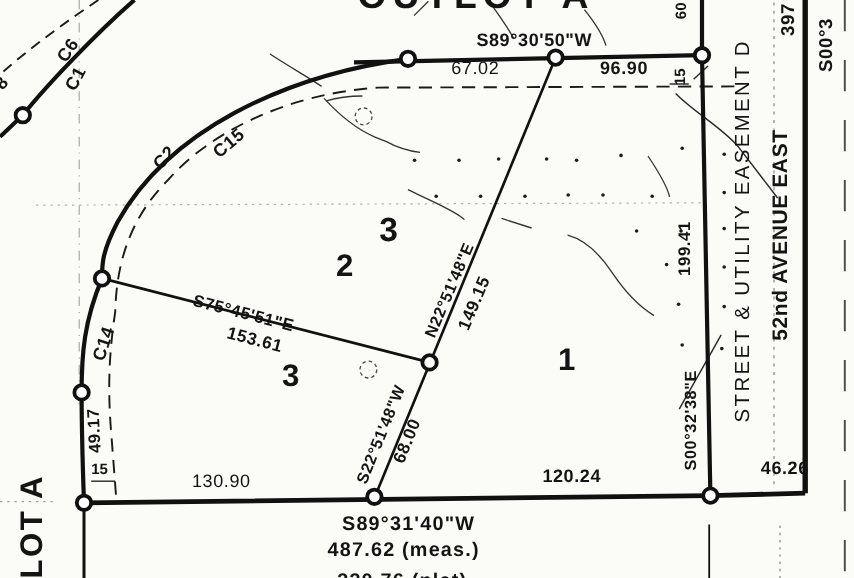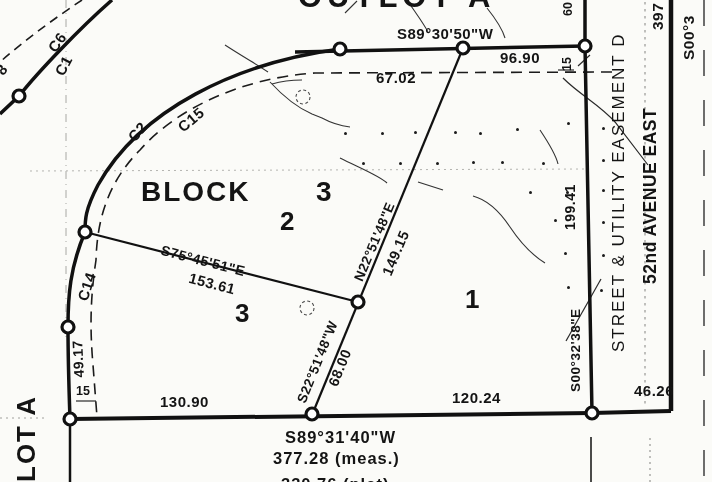--- a/index.html
+++ b/index.html
@@ -79,38 +79,37 @@
       <circle cx="68" cy="327" r="6"></circle>
       <circle cx="70" cy="419" r="6"></circle>
       <circle cx="358" cy="302" r="6"></circle>
       <circle cx="312" cy="414" r="6"></circle>
       <circle cx="592" cy="413" r="6"></circle>
     </g>
   </svg>
 
 <div class="lbl" style="left: 298px; top: -19px; font-size: 31px; font-weight: 700; letter-spacing: 5px;">OUTLOT A</div>
     <div class="lbl" style="left: 397px; top: 26px; font-size: 15px; font-weight: 700; letter-spacing: 0.5px;">S89°30'50"W</div>
-    <div class="lbl" style="left: 376px; top: 50px; font-size: 15px; font-weight: 700; letter-spacing: 0.5px; margin-top: 20px;">67.02</div>
+    <div class="lbl" style="left: 376px; top: 50px; font-size: 15px; font-weight: 400; letter-spacing: 0.5px;">67.02</div>
     <div class="lbl" style="left: 500px; top: 50px; font-size: 15px; font-weight: 700; letter-spacing: 0.5px;">96.90</div>
-    <div class="lbl" style="left: 141px; top: 177px; font-size: 28px; font-weight: 700; letter-spacing: 2px;">BLOCK</div>
     <div class="lbl" style="left: 316px; top: 177px; font-size: 28px; font-weight: 700;">3</div>
     <div class="lbl" style="left: 280px; top: 208px; font-size: 26px; font-weight: 700;">2</div>
     <div class="lbl" style="left: 235px; top: 300px; font-size: 26px; font-weight: 700;">3</div>
     <div class="lbl" style="left: 465px; top: 286px; font-size: 26px; font-weight: 700;">1</div>
     <div class="lbl" style="left: 163px; top: 243px; font-size: 14px; font-weight: 700; letter-spacing: 0.5px; transform: rotate(14.5deg);">S75°45'51"E</div>
     <div class="lbl" style="left: 191px; top: 271px; font-size: 14.5px; font-weight: 700; letter-spacing: 0.5px; transform: rotate(14.5deg);">153.61</div>
     <div class="lbl" style="left: 352px; top: 278px; font-size: 13.5px; font-weight: 700; letter-spacing: 0.5px; transform: rotate(-67deg);">N22°51'48"E</div>
     <div class="lbl" style="left: 380px; top: 272px; font-size: 14.5px; font-weight: 700; letter-spacing: 0.5px; transform: rotate(-67deg);">149.15</div>
     <div class="lbl" style="left: 295px; top: 400px; font-size: 13.5px; font-weight: 700; letter-spacing: 0.5px; transform: rotate(-68deg);">S22°51'48"W</div>
     <div class="lbl" style="left: 326px; top: 383px; font-size: 14.5px; font-weight: 700; letter-spacing: 0.5px; transform: rotate(-68deg);">68.00</div>
-    <div class="lbl" style="left: 160px; top: 394px; font-size: 15px; font-weight: 700; letter-spacing: 0.5px;">130.90</div>
+    <div class="lbl" style="left: 160px; top: 394px; font-size: 15px; font-weight: 400; letter-spacing: 0.5px;">130.90</div>
     <div class="lbl" style="left: 452px; top: 390px; font-size: 15px; font-weight: 700; letter-spacing: 0.5px;">120.24</div>
     <div class="lbl" style="left: 624px; top: 383px; font-size: 15px; font-weight: 700; letter-spacing: 0.5px; margin-left: 10px;">46.26</div>
     <div class="lbl" style="left: 285px; top: 429px; font-size: 16.5px; font-weight: 700; letter-spacing: 1px;">S89°31'40"W</div>
-    <div class="lbl" style="left: 273px; top: 450px; font-size: 16.5px; font-weight: 700; letter-spacing: 1px;">377.28 (meas.)</div>
+    <div class="lbl" style="left: 273px; top: 450px; font-size: 16.5px; font-weight: 700; letter-spacing: 1px;">487.62 (meas.)</div>
     <div class="lbl" style="left: 281px; top: 476px; font-size: 16.5px; font-weight: 700; letter-spacing: 1px;">330.76 (plat)</div>
     <div class="lbl" style="left: 45px; top: 46px; font-size: 15px; font-weight: 700; letter-spacing: 0.5px; transform: rotate(-55deg);">C6</div>
     <div class="lbl" style="left: 52px; top: 71px; font-size: 15px; font-weight: 700; letter-spacing: 0.5px; transform: rotate(-62deg);">C1</div>
     <div class="lbl" style="left: 125px; top: 134px; font-size: 15px; font-weight: 700; letter-spacing: 0.5px; transform: rotate(-48deg);">C2</div>
     <div class="lbl" style="left: 175px; top: 123px; font-size: 15px; font-weight: 700; letter-spacing: 0.5px; transform: rotate(-40deg);">C15</div>
     <div class="lbl" style="left: 75px; top: 298px; font-size: 15px; font-weight: 700; letter-spacing: 0.5px; transform: rotate(-72deg);">C14</div>
     <div class="lbl" style="left: 72px; top: 378px; font-size: 14px; font-weight: 700; letter-spacing: 0.5px; transform: rotate(-93deg);">49.17</div>
     <div class="lbl" style="left: 76px; top: 385px; font-size: 12.5px; font-weight: 700;">15</div>
     <div class="lbl" style="left: 13px; top: 482px; font-size: 26px; font-weight: 700; letter-spacing: 2px; transform: rotate(-90deg);">LOT A</div>
     <div class="lbl" style="left: 563px; top: 230px; font-size: 14px; font-weight: 700; letter-spacing: 0.5px; transform: rotate(-90deg);">199.41</div>

